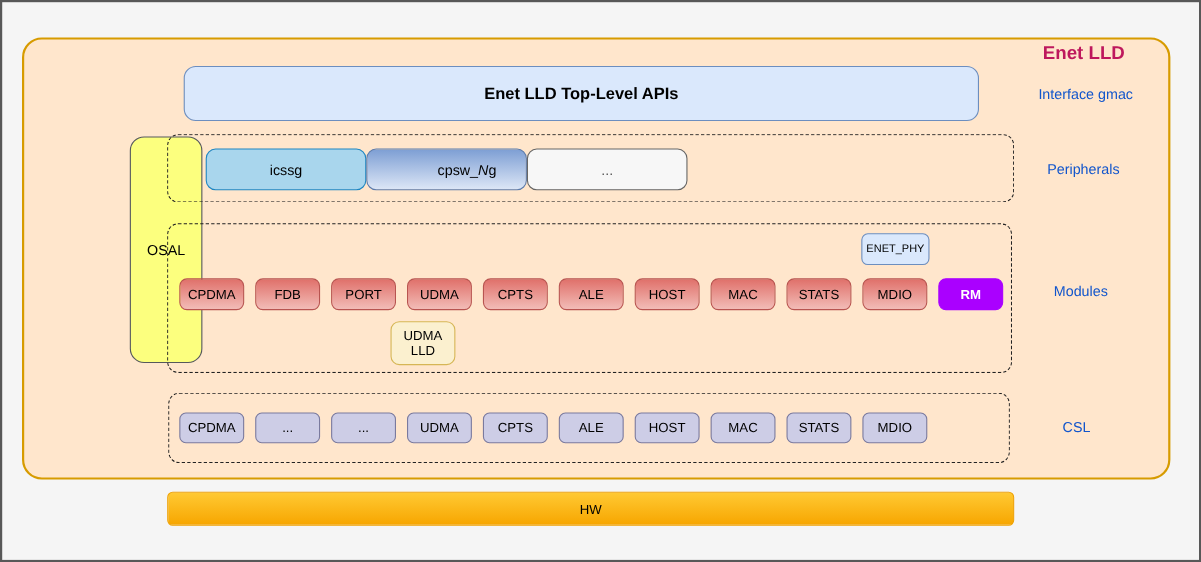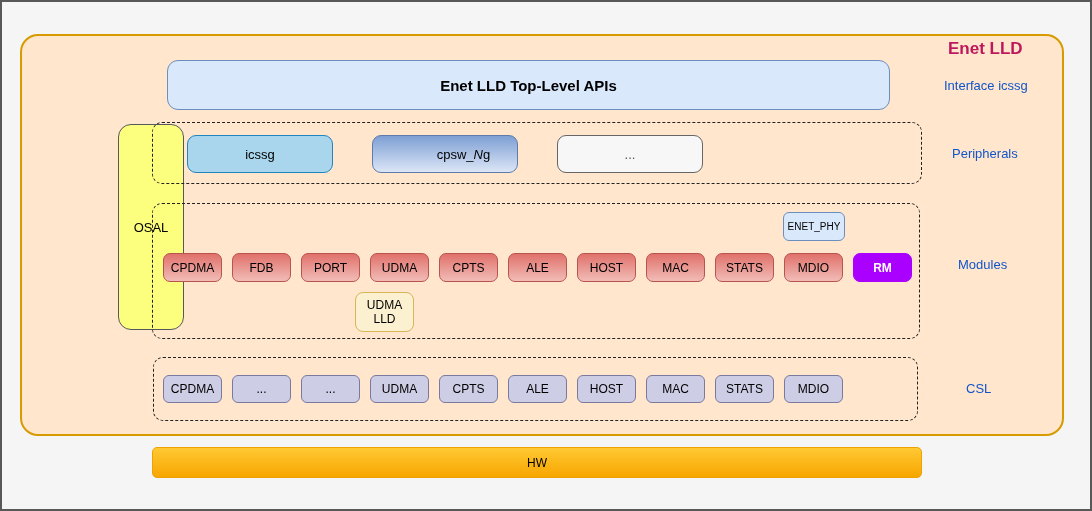--- a/index.html
+++ b/index.html
@@ -33,21 +33,21 @@
     background:#FCFF7E;border:1.5px solid #55585C;border-radius:13px;
     font-size:13px;
     margin-left:48px;
   }
 
   .dashed-group{position:absolute;border:1.5px dashed #222;border-radius:10px;box-sizing:border-box;}
   .group-peripherals{left:152px;top:122px;width:770px;height:62px;}
   .group-modules{left:152px;top:203px;width:768px;height:136px;}
   .group-csl{left:153px;top:357px;width:765px;height:64px;}
 
-  .periph-row{position:absolute;left:187px;top:135px;display:flex;gap:39px;}
+  .periph-row{position:absolute;left:187px;top:135px;display:flex;}
   .periph{width:146px;height:38px;border-radius:9px;display:flex;align-items:center;justify-content:center;
           font-size:13px;box-sizing:border-box;position:relative;}
   .periph-icssg{background:#A9D6ED;border:1.5px solid #1F86C2;}
   .periph-gmac{background:#B0E3E6;border:1.5px solid #0E8088;}
   .periph-cpsw{background:linear-gradient(180deg,#7E9FD4 0%,#DCE6F6 100%);border:1.5px solid #5D7CAC;padding-left:37px;}
   .periph-more{background:#F7F7F7;border:1.5px solid #666;color:#555;}
   .italic{font-style:italic;}
 
   .enet-phy{
     left:783px;top:212px;width:62px;height:29px;
@@ -87,21 +87,21 @@
   .lbl-csl{left:966px;top:381px;}
 </style>
 </head>
 <body>
 
 <div class="frame"></div>
 
 <div class="lld-container"></div>
 
 <div class="title-label">Enet LLD</div>
-<div class="side-label lbl-interface">Interface icssg</div>
+<div class="side-label lbl-interface">Interface gmac</div>
 <div class="side-label lbl-peripherals">Peripherals</div>
 <div class="side-label lbl-modules">Modules</div>
 <div class="side-label lbl-csl">CSL</div>
 
 <div class="box api-box">Enet LLD Top-Level APIs</div>
 
 <div class="box osal-box">OSAL</div>
 
 <div class="dashed-group group-peripherals"></div>
 <div class="periph-row">

